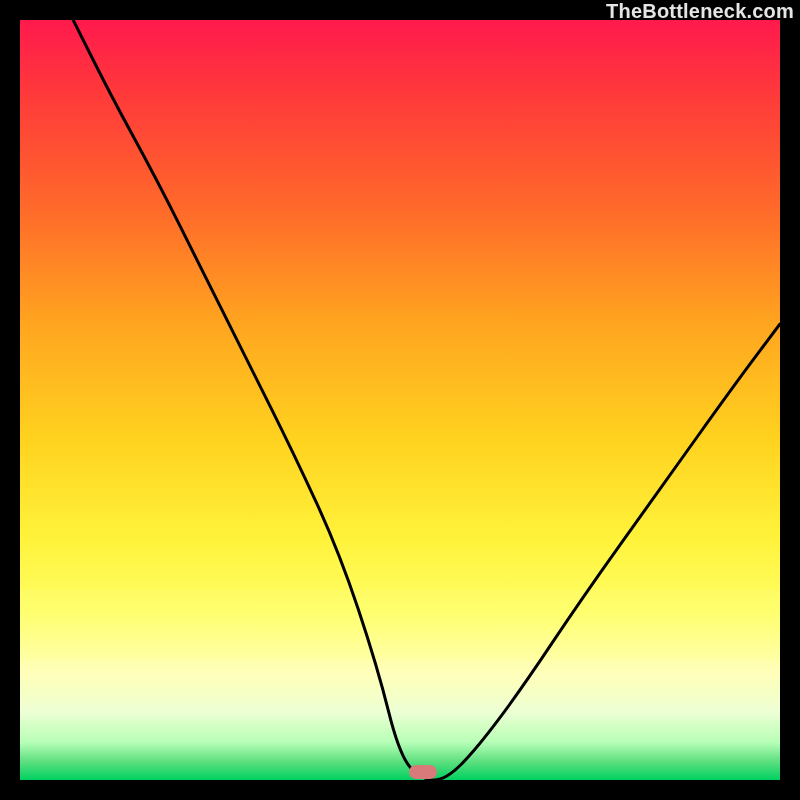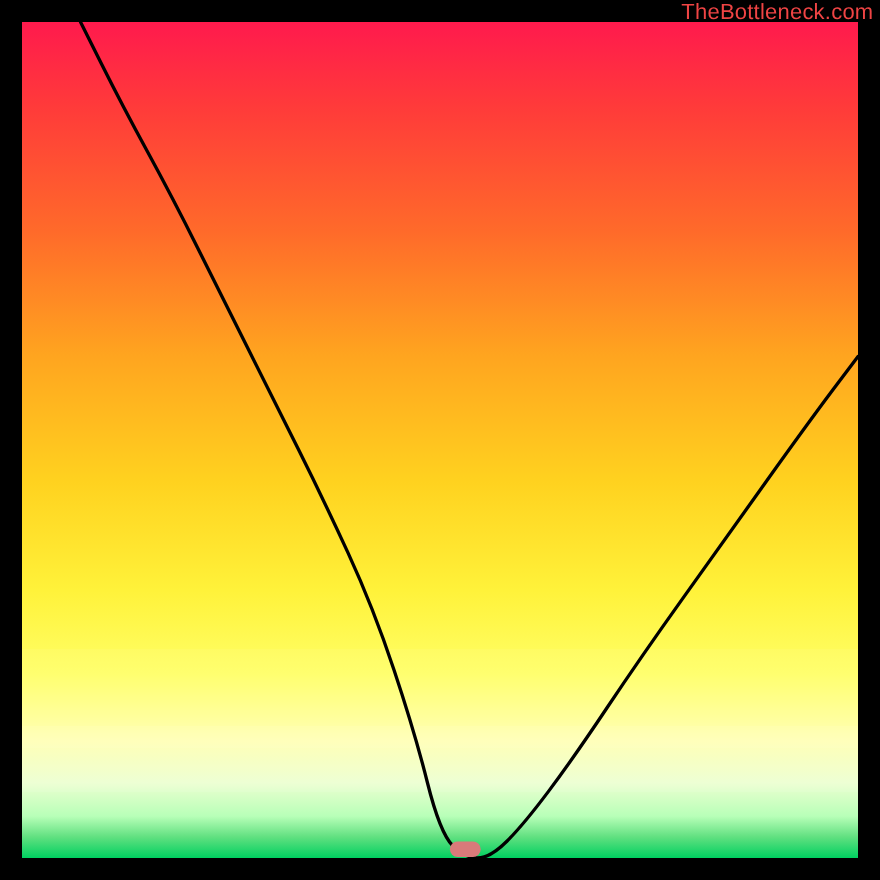--- a/index.html
+++ b/index.html
@@ -66,23 +66,23 @@
     width: 28px;
     height: 14px;
     border-radius: 7px;
     background: #d97a7a;
     transform: translate(-50%, -50%);
   }
   .watermark {
     position: absolute;
     top: 0;
     right: 6px;
-    color: #ef4444;
+    color: #e5e5e5;
     font-size: 20px;
-    font-weight: 400;
+    font-weight: 700;
     letter-spacing: 0.2px;
   }
 </style>
 </head>
 <body>
 
 <div class="watermark">TheBottleneck.com</div>
 
 <div class="frame">
   <div class="plot-area">

